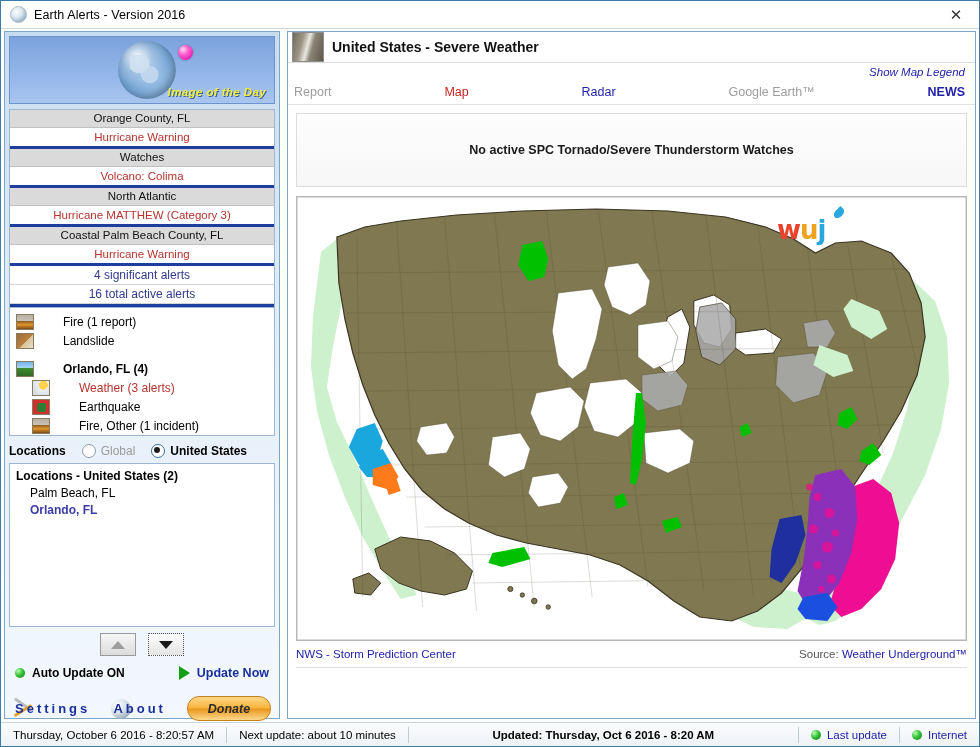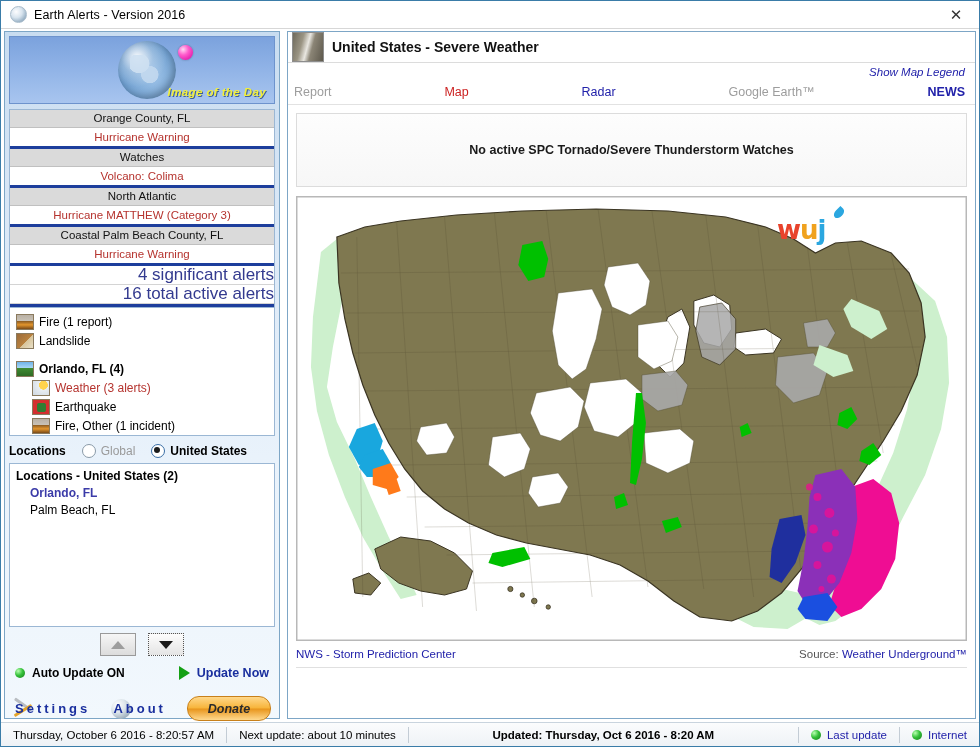--- a/index.html
+++ b/index.html
@@ -79,30 +79,30 @@
   .al-head{
     height:17px;line-height:17px;text-align:center;font-size:11.5px;color:#111;
     background:#dadada;border-bottom:1px solid #c0c0c0;
   }
   .al-val{
     height:18px;line-height:18px;text-align:center;font-size:11.5px;
     color:#b5332e;background:#ffffff;
   }
   .al-sep{height:3px;background:#1d3e9c;}
   .al-count{
-    height:18px;line-height:18px;text-align:right;font-size:17px;
+    height:18px;line-height:18px;text-align:center;font-size:12px;
     color:#333a8f;background:#ffffff;border-bottom:1px solid #d4d4d4;
   }
 
   
   .tree{
     margin:0 4px;border:1px solid #9bb7d4;border-top:none;background:#fff;
     height:128px;padding:4px 0 0 6px;box-sizing:border-box;overflow:hidden;
   }
-  .tnode{display:flex;align-items:center;height:19px;font-size:12px;}
+  .tnode{display:flex;align-items:center;height:19px;font-size:12px;gap:24px;}
   .tnode.indent{padding-left:16px;}
   .tico{width:18px;height:16px;margin-right:5px;flex:none;border:1px solid #8a7a5e;box-sizing:border-box;}
   .ico-fire{background:linear-gradient(to bottom,#b9b0a4 0%,#c9c2b6 42%,#8a5a22 43%,#e2952c 70%,#7a4a18 100%);}
   .ico-slide{background:linear-gradient(135deg,#9c6b3a 0%,#b9823f 55%,#d8c49a 56%,#e8e0c8 100%);}
   .ico-city{background:linear-gradient(to bottom,#6fb3e8 0%,#a9d6f3 42%,#3f8c32 43%,#2f6b24 100%);}
   .ico-weather{background:radial-gradient(circle at 65% 30%,#ffd34d 0%,#ffd34d 30%,#e9eef3 32%,#cfd8e0 100%);}
   .ico-quake{background:linear-gradient(to bottom,#d32f2f 0%,#d32f2f 100%);position:relative;}
   .ico-quake:after{content:"";position:absolute;left:4px;top:3px;width:9px;height:9px;background:#2e7d32;border-radius:2px;}
   .tlabel{white-space:nowrap;}
   .tlabel.bold{font-weight:bold;}
@@ -332,22 +332,22 @@
           <span class="radio-label dim">Global</span>
         </span>
         <span class="radio-wrap">
           <span class="radio on"></span>
           <span class="radio-label on">United States</span>
         </span>
       </div>
 
       <div class="loclist">
         <div class="ll-title">Locations - United States (2)</div>
+        <div class="ll-item">Palm Beach, FL</div>
         <div class="ll-item sel">Orlando, FL</div>
-        <div class="ll-item">Palm Beach, FL</div>
       </div>
 
       <div class="navbtns">
         <div class="navbtn">
           <span class="tri-up"></span>
         </div>
         <div class="navbtn active">
           <span class="tri-dn"></span>
         </div>
       </div>

